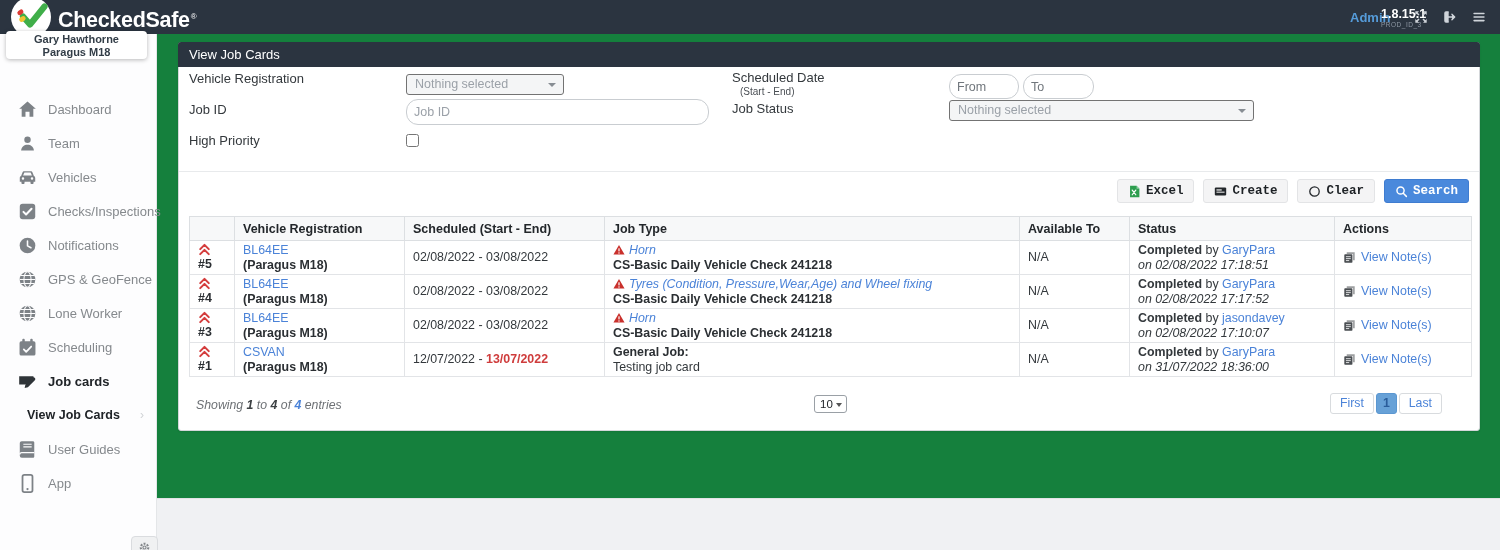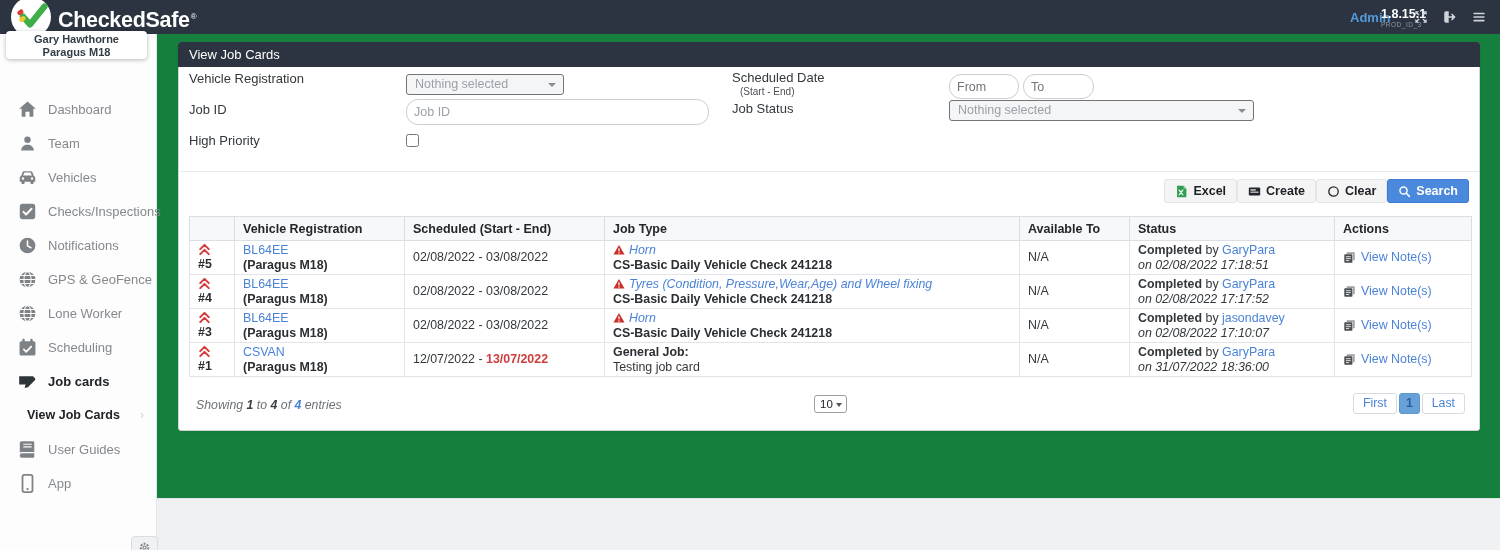--- a/index.html
+++ b/index.html
@@ -53,21 +53,21 @@
       font-size:12.5px;color:#9ba1a8;line-height:19px;padding:0 20px 0 8px;cursor:pointer;}
   .dd .caret{position:absolute;right:7px;top:8px;width:0;height:0;border-left:4px solid transparent;
              border-right:4px solid transparent;border-top:4.5px solid #878d93;}
   .txt-in{position:absolute;border:1px solid #c9cdd1;border-radius:12px;font-size:12.5px;color:#33383c;
           padding:0 7px;font-family:inherit;outline:none;background:#fff;}
   .txt-in::placeholder{color:#9ba1a8;}
   .date-in::placeholder{color:#70767c;}
   .hp-check{position:absolute;left:227px;top:91px;width:13px;height:13px;margin:0;cursor:pointer;}
   .divider{position:absolute;left:0;top:128px;width:1300px;border-top:1px solid #e8eaec;}
   
-  .btn-row{position:absolute;top:136px;right:10px;display:flex;}
+  .btn-row{position:absolute;top:136px;right:10px;display:flex;gap:9px;font-family:Liberation Mono, monospace;}
   .btn{height:24px;display:flex;align-items:center;gap:5px;padding:0 10px;border-radius:3px;
        background:#f4f4f5;border:1px solid #e3e4e6;font-size:12.5px;font-weight:bold;color:#1d2125;cursor:pointer;}
   .btn svg{width:13px;height:13px;display:block;}
   .btn.primary{background:#4a89dc;border-color:#3f7cd0;color:#fff;}
   
   .jobs{position:absolute;left:10px;top:173px;border-collapse:collapse;table-layout:fixed;width:1282px;
         font-size:12.4px;color:#33383c;}
   .jobs th{background:#f7f8f9;border:1px solid #dcdfe2;font-size:12.5px;color:#23272b;text-align:left;
            padding:4px 8px;height:24px;font-weight:bold;}
   .jobs td{border:1px solid #e2e4e7;padding:2px 8px;height:34px;vertical-align:middle;line-height:14.5px;background:#fff;}
@@ -80,21 +80,21 @@
   .wicon svg{width:12px;height:12px;display:inline-block;vertical-align:-1.5px;margin-right:4px;}
   .nicon svg{width:13px;height:13px;display:inline-block;vertical-align:-2.5px;margin-right:5px;}
   
   .showing{position:absolute;left:17px;top:355px;font-size:12.3px;font-style:italic;color:#6d7175;}
   .showing b{color:#3c4043;}
   .showing .tot{color:#4b83d8;font-weight:bold;}
   .psize{position:absolute;left:635px;top:352px;width:33px;height:18px;border:1px solid #9aa0a6;border-radius:3px;
          font-size:11.5px;color:#23272b;line-height:16px;padding-left:5px;cursor:pointer;background:#fff;}
   .psize .caret{position:absolute;right:4px;top:7px;width:0;height:0;border-left:3.5px solid transparent;
                 border-right:3.5px solid transparent;border-top:4px solid #555;}
-  .pager{position:absolute;right:14px;top:350px;display:flex;gap:2px;}
+  .pager{position:absolute;right:37px;top:350px;display:flex;gap:2px;}
   .pg{height:21px;line-height:19px;padding:0 9px;background:#fff;border:1px solid #d8dbde;border-radius:3px;
       font-size:12.3px;color:#4b83d8;cursor:pointer;}
   .pg.cur{background:#67a1d7;border-color:#5b97d1;color:#2a5d9b;font-weight:600;padding:0 6px;}
 </style>
 </head>
 <body>
 
 <div class="stage">
 
   <div class="topbar">

